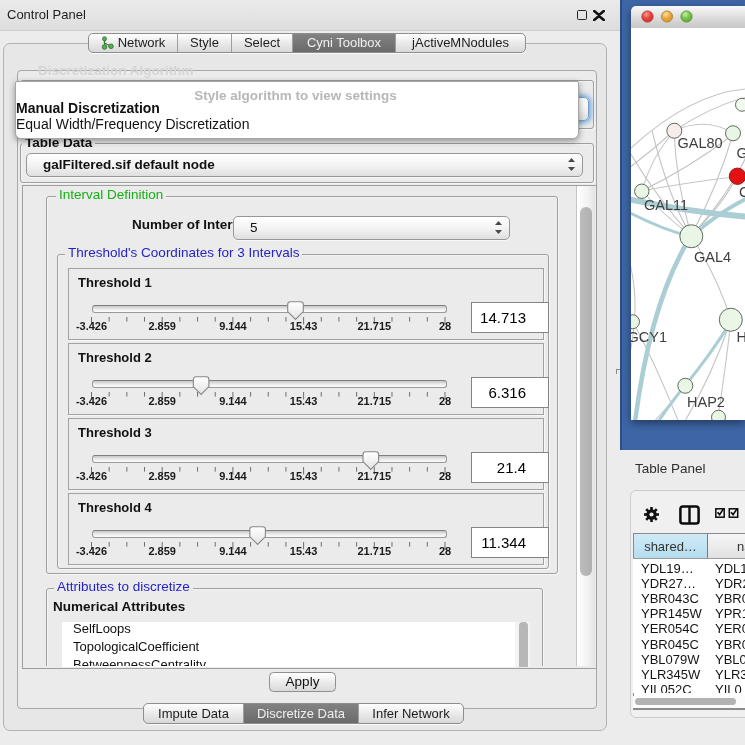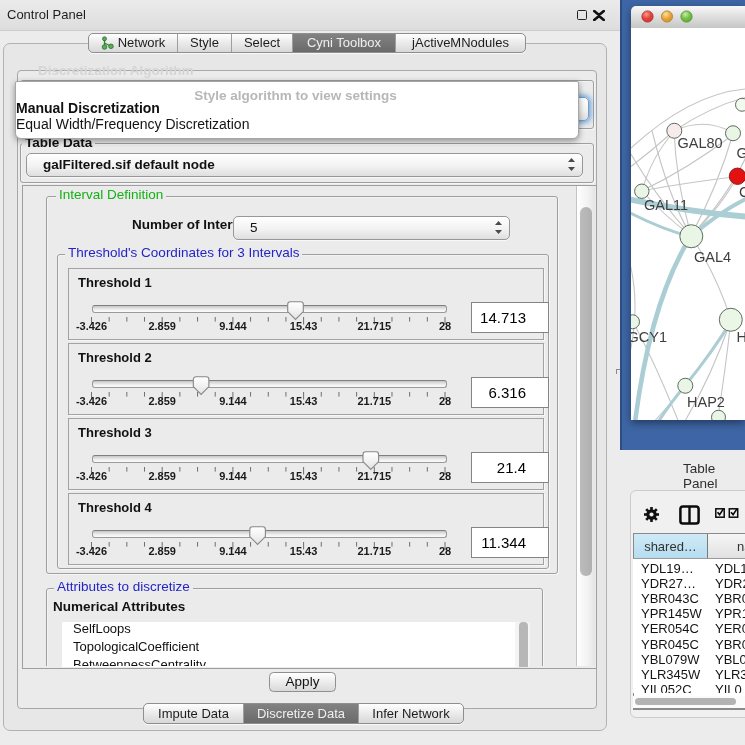--- a/index.html
+++ b/index.html
@@ -358,21 +358,21 @@
   <text x="644" y="209">GAL11</text>
   <text x="694" y="261">GAL4</text>
   <text x="627.5" y="341">GCY1</text>
   <text x="736.5" y="341">HI</text>
   <text x="687" y="406">HAP2</text>
  </g>
 </svg>
 </div>
 
 <div class="abs" style="left:620px;top:450px;width:125px;height:295px;background:#ececec;"></div>
-<div class="abs" style="left:635px;top:461px;font-size:13.5px;color:#2e2e2e;margin-left:48px;">Table Panel</div>
+<div class="abs" style="left:635px;top:461px;font-size:13.5px;color:#2e2e2e;">Table Panel</div>
 <div class="abs" style="left:630px;top:490px;width:120px;height:226px;background:#f0f0f0;border:1px solid #cccccc;border-radius:6px 0 0 6px;"></div>
 
 <svg class="abs" style="left:643px;top:506px;" width="17" height="17" viewBox="0 0 17 17">
  <g fill="#111">
       <circle cx="8.5" cy="8.5" r="5.2"></circle>
  <g stroke="#111" stroke-width="2.6">
   <line x1="8.5" y1="1" x2="8.5" y2="16"></line>
         <line x1="1" y1="8.5" x2="16" y2="8.5"></line>
   <line x1="3.2" y1="3.2" x2="13.8" y2="13.8"></line>
         <line x1="13.8" y1="3.2" x2="3.2" y2="13.8"></line>

